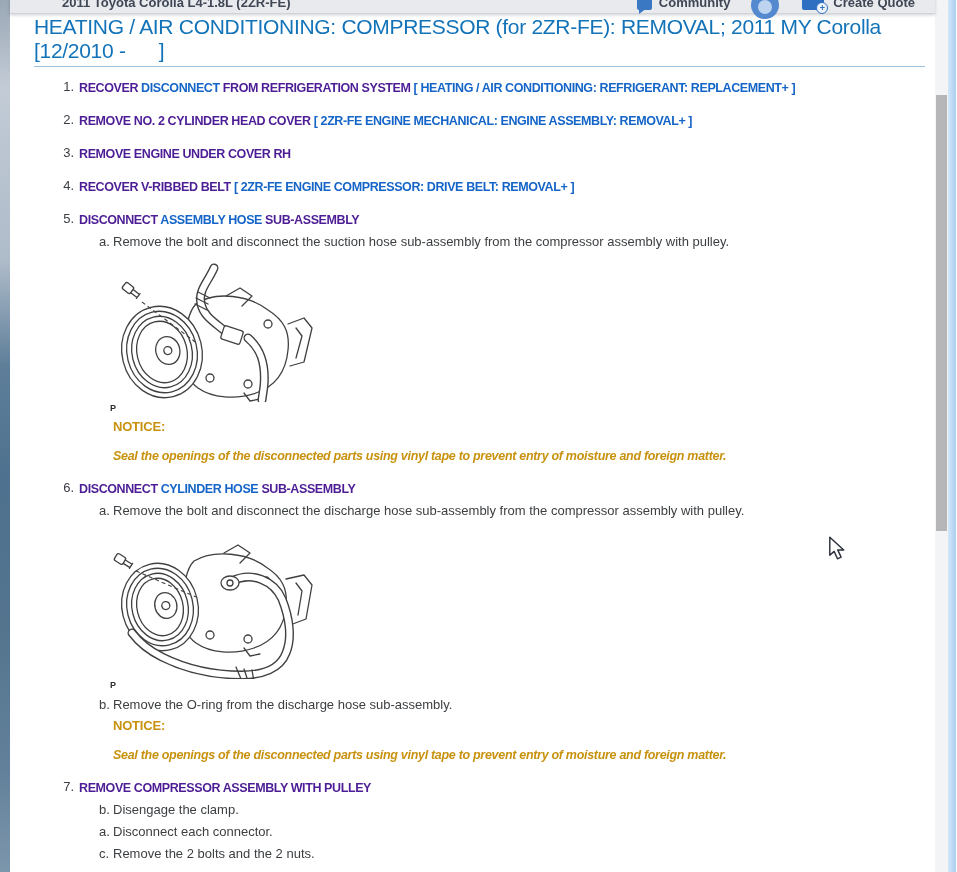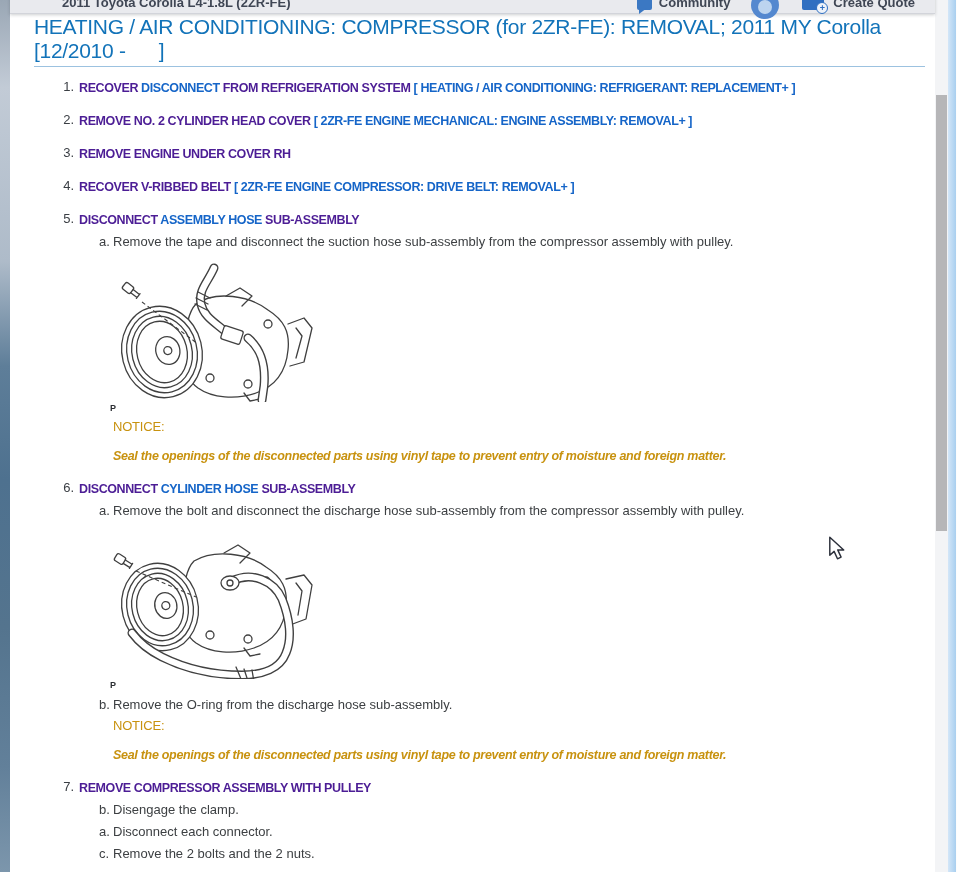--- a/index.html
+++ b/index.html
@@ -59,21 +59,21 @@
   }
   .rule{border-top:1px solid #9cc2e0;margin:3px 0 12px 0;}
   .step{margin-bottom:16px;}
   .step-line{line-height:15px;}
   .step-num{display:inline-block;width:40px;text-align:right;margin-right:5px;font-size:13px;color:#3a3e44;vertical-align:top;}
   .hd{font-weight:bold;font-size:12.5px;letter-spacing:-0.4px;color:#4c1d95;}
   .lnk{font-weight:bold;font-size:12.5px;letter-spacing:-0.4px;color:var(--link-blue,#1565c8);cursor:pointer;}
   .substep{margin-top:6px;padding-left:65px;font-size:13px;line-height:16px;color:#3d4043;}
   .sub-letter{display:inline-block;width:14px;}
   .notice-block{margin-top:5px;padding-left:79px;}
-  .notice-label{font-weight:normal;font-size:13px;letter-spacing:-0.2px;color:var(--notice-gold,#c8920f);line-height:15px;}
+  .notice-label{font-weight:bold;font-size:13px;letter-spacing:-0.2px;color:var(--notice-gold,#c8920f);line-height:15px;}
   .notice-text{margin-top:14px;font-weight:bold;font-size:12.5px;letter-spacing:-0.3px;color:var(--notice-gold,#c8920f);line-height:16px;font-style:italic;}
   .figure{margin:12px 0 0 64px;width:230px;}
   .figure svg{display:block;}
   .figcap{margin:0 0 0 12px;font-size:9px;font-weight:bold;color:#2c2f33;line-height:12px;}
   
   .sb-track{position:absolute;left:935px;top:0;width:13px;height:872px;background:#f3f4f6;}
   .sb-thumb{position:absolute;left:936px;top:95px;width:11px;height:436px;background:#b6b6b8;}
   .blue-strip{position:absolute;left:948px;top:0;width:8px;height:872px;
     background:linear-gradient(90deg,#d3e6f8,#a9cfef);}
   .edge-white{position:absolute;left:956px;top:0;width:1px;height:872px;background:#fdfdfd;}
@@ -113,21 +113,21 @@
         <div class="step-line"><span class="step-num">2.</span><span class="hd">REMOVE NO. 2 CYLINDER HEAD COVER </span><span class="lnk">[ 2ZR-FE ENGINE MECHANICAL: ENGINE ASSEMBLY: REMOVAL+ ]</span></div>
       </div>
       <div class="step">
         <div class="step-line"><span class="step-num">3.</span><span class="hd">REMOVE ENGINE UNDER COVER RH</span></div>
       </div>
       <div class="step">
         <div class="step-line"><span class="step-num">4.</span><span class="hd">RECOVER V-RIBBED BELT </span><span class="lnk">[ 2ZR-FE ENGINE COMPRESSOR: DRIVE BELT: REMOVAL+ ]</span></div>
       </div>
       <div class="step">
         <div class="step-line"><span class="step-num">5.</span><span class="hd">DISCONNECT </span><span class="lnk">ASSEMBLY HOSE</span><span class="hd"> SUB-ASSEMBLY</span></div>
-        <div class="substep"><span class="sub-letter">a.</span><span>Remove the tape and disconnect the suction hose sub-assembly from the compressor assembly with pulley.</span></div>
+        <div class="substep"><span class="sub-letter">a.</span><span>Remove the bolt and disconnect the suction hose sub-assembly from the compressor assembly with pulley.</span></div>
         <div class="figure">
   <svg width="230" height="140" viewBox="0 0 230 140">
 
     <path class="lnf" d="M98,42 C118,28 152,34 170,48 C186,58 192,70 190,88 C188,110 178,124 158,131 C138,138 114,136 100,126 C88,117 84,104 86,86 C88,66 90,50 98,42 Z"></path>
     <path class="ln" d="M128,34 l14,-8 l12,8 l-10,10"></path>
     <path class="ln" d="M190,62 l16,-6 l8,10 l-8,34 l-14,4"></path>
     <path class="ln" d="M198,66 l6,8 l-6,22"></path>
     <circle class="lnf" cx="170" cy="62" r="4"></circle>
     <circle class="lnf" cx="150" cy="122" r="4"></circle>
     <circle class="lnf" cx="112" cy="116" r="4"></circle>

